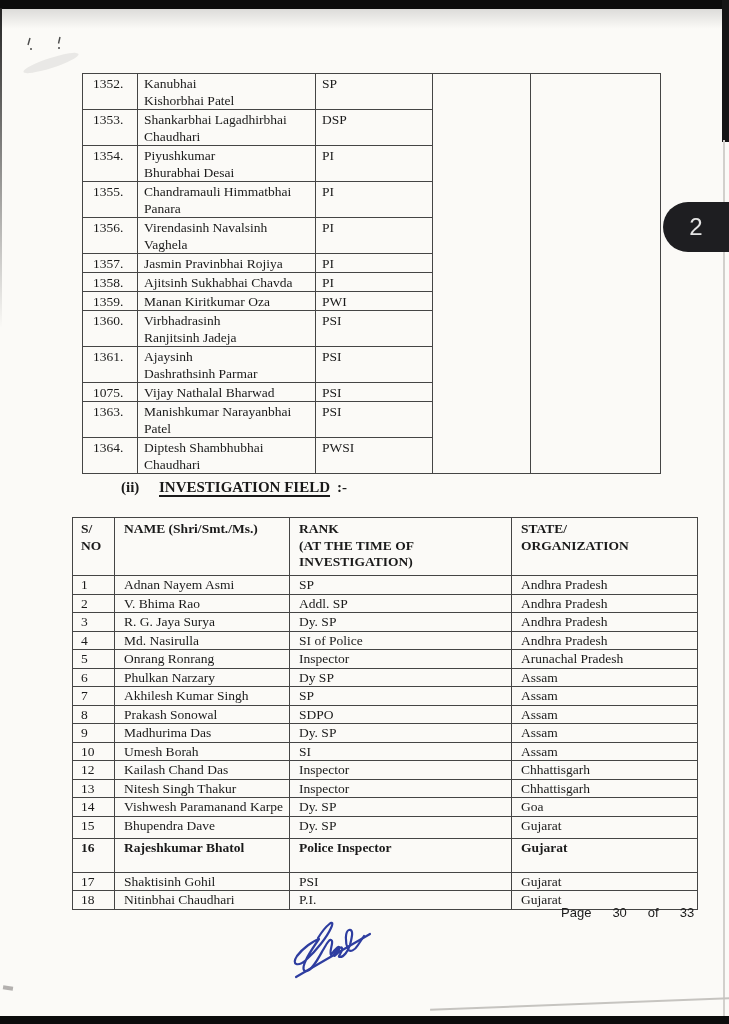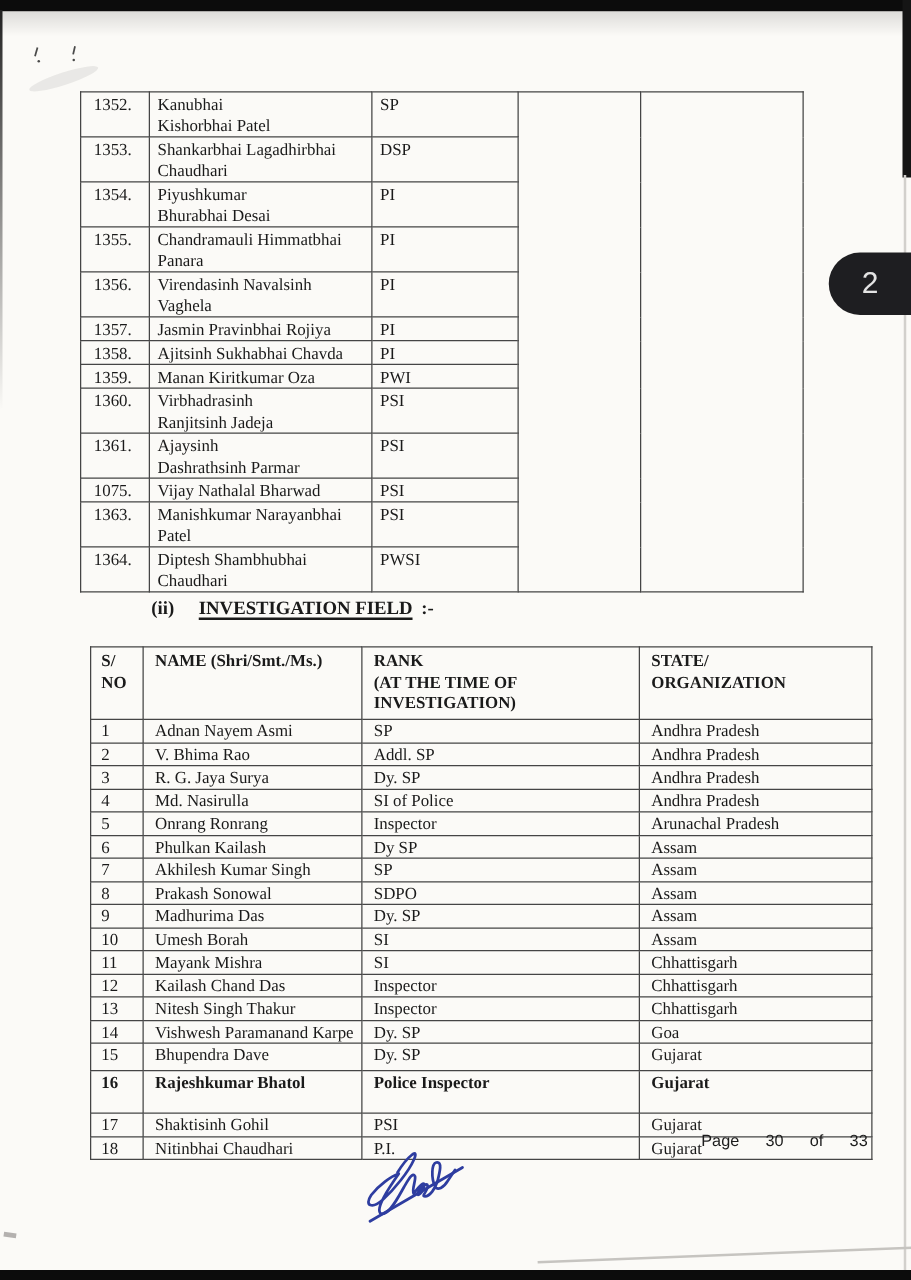--- a/index.html
+++ b/index.html
@@ -21,21 +21,21 @@
   .ink-dash{position:absolute;left:3px;top:986px;width:10px;height:4px;background:#8d8b88;
             opacity:.65;transform:rotate(8deg);}
   
   .page-badge{position:absolute;left:663px;top:202px;width:66px;height:50px;background:#1e1e21;
               border-radius:25px 0 0 25px;display:flex;align-items:center;justify-content:center;
               color:#e4e4e4;font-family:"Liberation Sans",sans-serif;font-size:24px;}
   
   table{border-collapse:collapse;table-layout:fixed;}
   td{border:1px solid #454545;vertical-align:top;font-size:13.5px;line-height:17px;
      padding:1px 4px 0 6px;white-space:pre-line;overflow:hidden;}
-  .tbl1{position:absolute;left:64px;top:73px;width:578px;}
+  .tbl1{position:absolute;left:82px;top:73px;width:578px;}
   .tbl1 td.c-sno{padding-left:10px;}
   .tbl1 tr.h2{height:35px;} .tbl1 tr.h1{height:18px;}
   .tbl2{position:absolute;left:72px;top:517px;width:625px;}
   .tbl2 td{line-height:16.5px;padding:1px 4px 0 9px;}
   .tbl2 td.c-sno{padding-left:8px;}
   .tbl2 tr.hdr{height:58px;} .tbl2 tr.hdr td{font-weight:bold;padding-top:3px;}
   .tbl2 tr.row{height:18px;} .tbl2 tr.rowA{height:22px;} .tbl2 tr.rowB{height:34px;font-weight:bold;}
   
   .heading{position:absolute;left:86px;top:479px;display:flex;align-items:baseline;
            font-weight:bold;font-size:15px;}
@@ -214,21 +214,21 @@
       <td>Andhra Pradesh</td>
     </tr>
     <tr class="row">
       <td class="c-sno">5</td>
       <td>Onrang Ronrang</td>
       <td>Inspector</td>
       <td>Arunachal Pradesh</td>
     </tr>
     <tr class="row">
       <td class="c-sno">6</td>
-      <td>Phulkan Kailash</td>
+      <td>Phulkan Narzary</td>
       <td>Dy SP</td>
       <td>Assam</td>
     </tr>
     <tr class="row">
       <td class="c-sno">7</td>
       <td>Akhilesh Kumar Singh</td>
       <td>SP</td>
       <td>Assam</td>
     </tr>
     <tr class="row">
@@ -241,26 +241,20 @@
       <td class="c-sno">9</td>
       <td>Madhurima Das</td>
       <td>Dy. SP</td>
       <td>Assam</td>
     </tr>
     <tr class="row">
       <td class="c-sno">10</td>
       <td>Umesh Borah</td>
       <td>SI</td>
       <td>Assam</td>
-    </tr>
-    <tr class="row">
-      <td class="c-sno">11</td>
-      <td>Mayank Mishra</td>
-      <td>SI</td>
-      <td>Chhattisgarh</td>
     </tr>
     <tr class="row">
       <td class="c-sno">12</td>
       <td>Kailash Chand Das</td>
       <td>Inspector</td>
       <td>Chhattisgarh</td>
     </tr>
     <tr class="row">
       <td class="c-sno">13</td>
       <td>Nitesh Singh Thakur</td>

